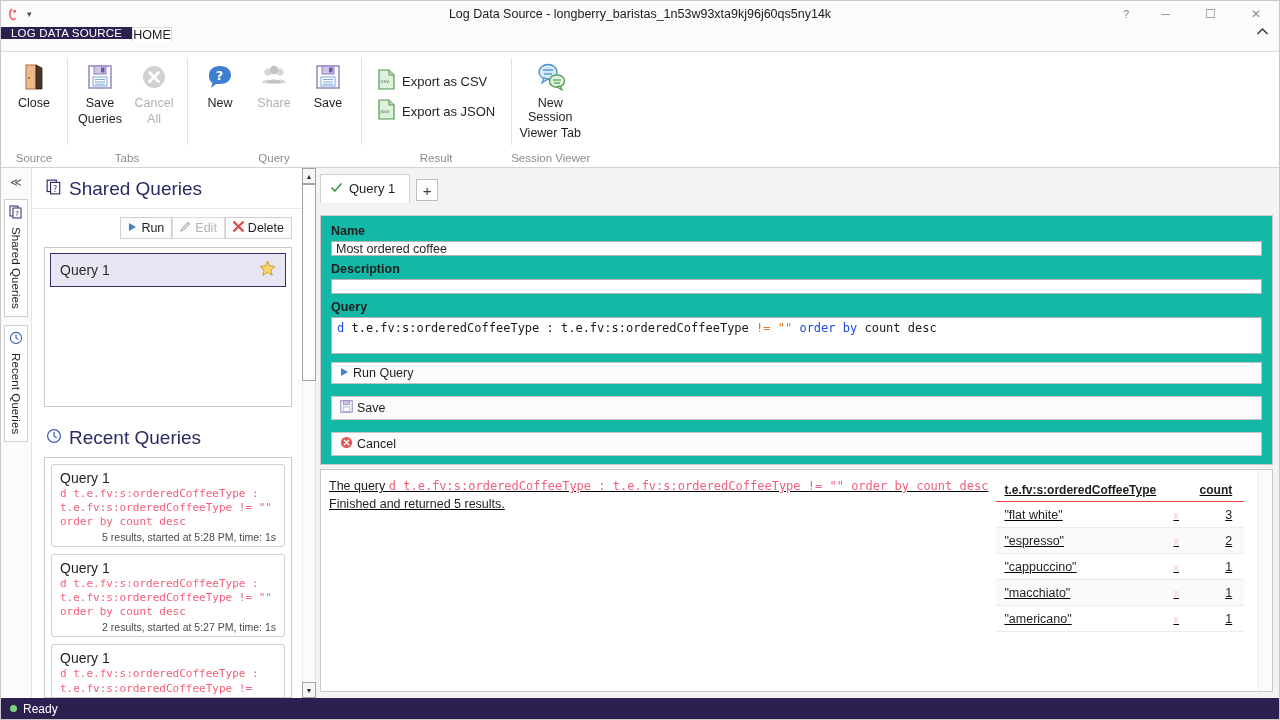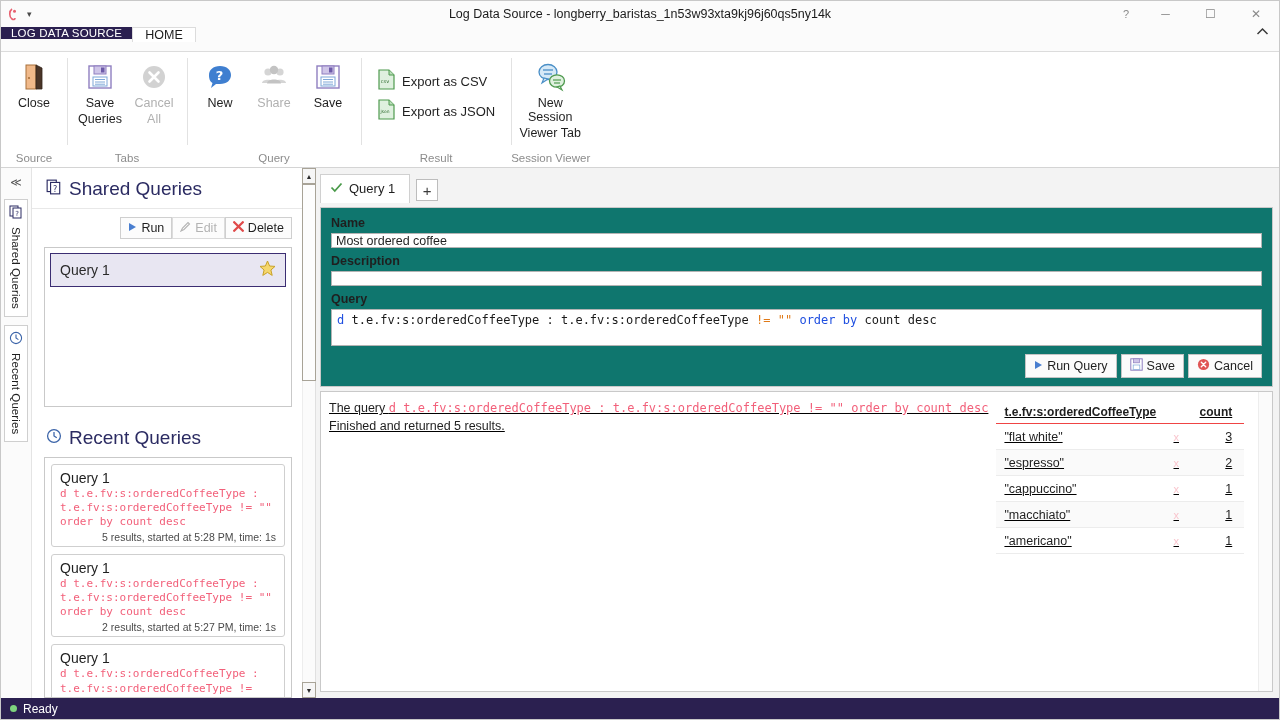--- a/index.html
+++ b/index.html
@@ -42,21 +42,21 @@
   .win-btn.close { width: 46px; }
 
   
   .ribbon-tabs {
     height: 24px; min-height: 24px;
     background: #fbfbfb;
     display: flex; align-items: flex-start;
     position: relative;
   }
   .rtab {
-    display: flex; align-items: center; padding: 0 12px;
+    display: flex; align-items: center; padding: 0 0;
     font-size: 12.5px;
   }
   .rtab.filetab {
     background: #2b2050; color: #fff; font-size: 11.5px;
     letter-spacing: 0.2px; padding: 0 10px;
   }
   .rtab.active {
     background: #fff; color: #1c1c1c;
     border-top: 1px solid #dcdcdc;
     border-left: 1px solid #dcdcdc;
@@ -201,38 +201,38 @@
     padding: 5px 14px 6px 9px; font-size: 13px; color: #1f1f1f;
     height: 29px;
   }
   .newtab {
     margin-left: 6px; width: 22px; height: 22px;
     border: 1px solid #bdbdbd; background: #fff;
     display: flex; align-items: center; justify-content: center;
     font-size: 15px; color: #3a3a3a; margin-bottom: 2px;
   }
   .editor-box {
-    border: 1px solid #c9c9c9; background: #0f766e; padding: 8px 10px 8px 10px;
+    border: 1px solid #c9c9c9; background: #14b8a6; padding: 8px 10px 8px 10px; margin-top: 8px;
   }
   .fld-label { font-size: 12.5px; color: #1f1f1f; font-weight: bold; margin-bottom: 3px; }
   .fld-input {
     border: 1px solid #b4b4b4; background: #fff; height: 15px;
     font-size: 12.5px; color: #1f1f1f; padding: 2px 4px;
     display: flex; align-items: center; margin-bottom: 6px;
   }
   .code-area {
     border: 1px solid #b4b4b4; background: #fff; height: 37px;
     padding: 3px 5px; margin-bottom: 8px;
     font-family: "DejaVu Sans Mono", monospace; font-size: 12px; line-height: 1.25;
     white-space: pre; overflow: hidden;
   }
   .tok-kw { color: #1f4fe0; }
   .tok-op { color: #e07a18; }
   .tok-id { color: #1a1a1a; }
-  .ed-btns { display: flex; justify-content: flex-end; gap: 4px; }
+  .ed-btns { display: flex; justify-content: flex-end; gap: 12px; flex-direction: column; }
   .ebtn {
     display: flex; align-items: center; gap: 4px;
     border: 1px solid #c4c4c4; background: #fbfbfb;
     padding: 3px 8px; font-size: 12.5px; color: #1f1f1f;
   }
 
   .results-box {
     flex: 1; border: 1px solid #c9c9c9; background: #fff;
     display: flex; flex-direction: row; min-height: 0;
     padding: 5px 0 0 0; position: relative; text-decoration: underline;

